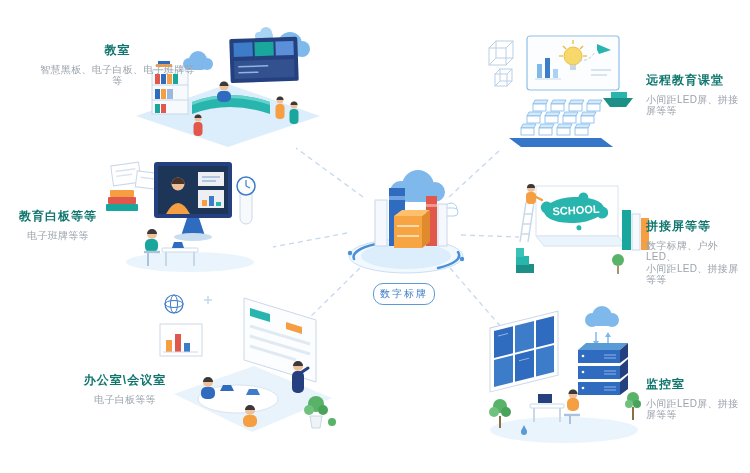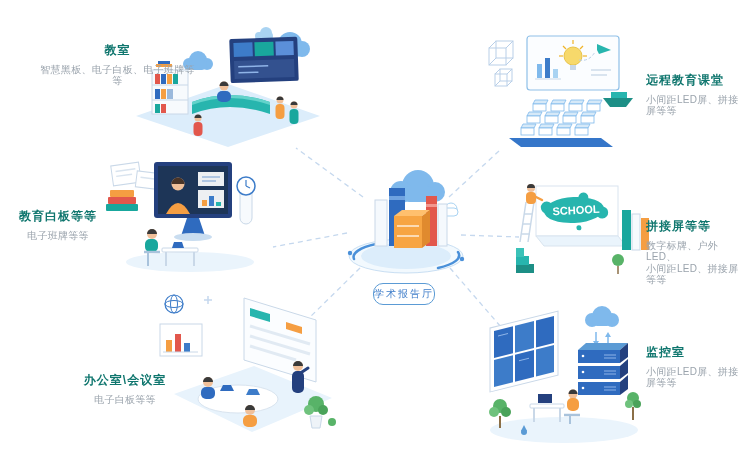--- a/index.html
+++ b/index.html
@@ -62,21 +62,21 @@
         <rect x="84" y="44" width="11" height="3" fill="#F2978F"></rect>
         <rect x="96" y="44" width="9" height="42" fill="#F5F9FD" stroke="#C9D8E8"></rect>
         <polygon points="52,56 80,56 88,50 60,50" fill="#FFC06E"></polygon>
         <polygon points="80,56 88,50 88,82 80,88" fill="#E08A2E"></polygon>
         <rect x="52" y="56" width="28" height="32" fill="#F7A543"></rect>
         <line x1="55" y1="66" x2="77" y2="66" stroke="#fff" stroke-width="1.5" opacity="0.8"></line>
         <line x1="55" y1="76" x2="77" y2="76" stroke="#fff" stroke-width="1.5" opacity="0.8"></line>
       </g>
     </svg>
   </div>
-  <div class="center-pill">学术报告厅</div>
+  <div class="center-pill">数字标牌</div>
 
   <div class="scene" style="left:128px;top:20px;">
     <svg width="198" height="128" viewBox="0 0 198 128">
       <g fill="#7FB9EC">
         <circle cx="162" cy="24" r="12"></circle>
           <circle cx="150" cy="29" r="8"></circle>
         <circle cx="174" cy="29" r="8"></circle>
           <rect x="150" y="24" width="24" height="13" rx="6"></rect>
       </g>
       <g fill="#A9D3F2">
@@ -436,18 +436,18 @@
         <circle cx="151" cy="106" r="4" fill="#6FC27D"></circle>
         <circle cx="159" cy="106" r="4" fill="#4AA35A"></circle>
         <line x1="155" y1="109" x2="155" y2="122" stroke="#8B6F47" stroke-width="2"></line>
       </g>
       <g>
         <circle cx="46" cy="134" r="3" fill="#5B9BD5"></circle>
         <polygon points="43,133 49,133 46,127" fill="#5B9BD5"></polygon>
       </g>
     </svg>
   </div>
-  <div class="label" style="left:646px;top:344px;width:100px;">
+  <div class="label" style="left:646px;top:376px;width:100px;">
     <div class="title">监控室</div>
     <div class="subtitle">小间距LED屏、拼接屏等等</div>
   </div>
 
 </div>
 
 </body></html>

